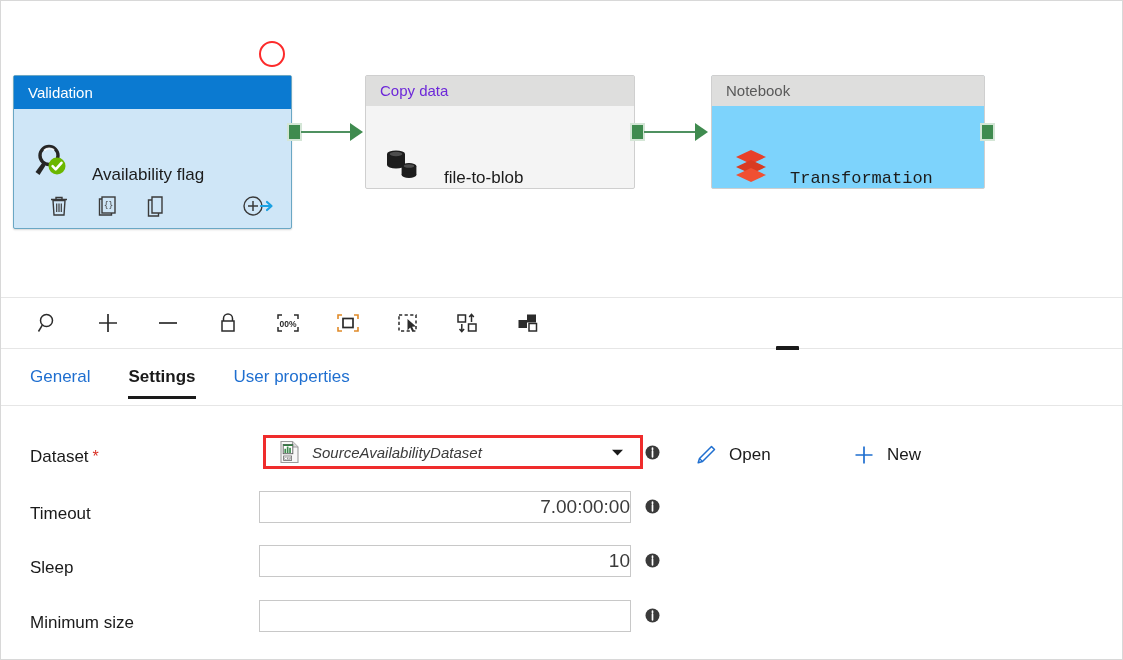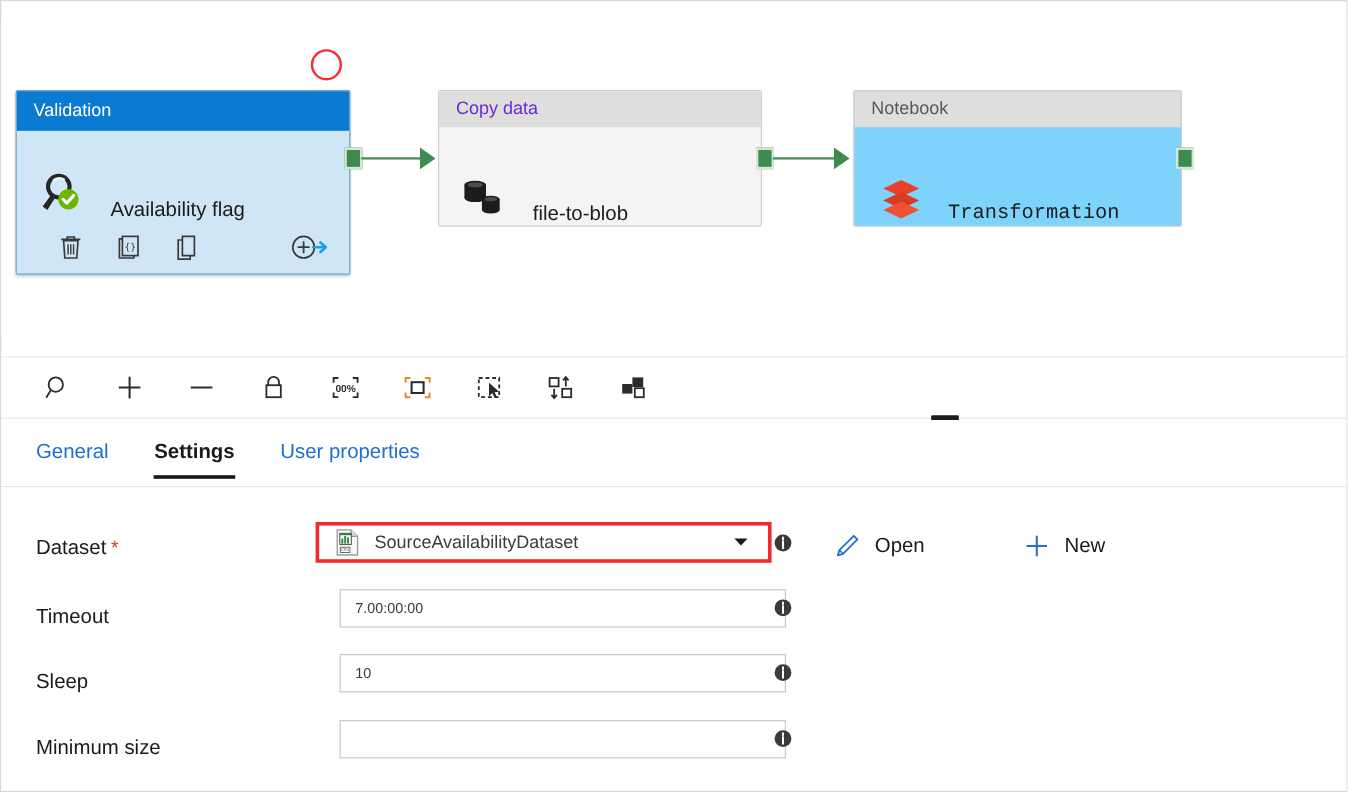--- a/index.html
+++ b/index.html
@@ -240,31 +240,32 @@
     color: #1a1a1a;
     white-space: nowrap;
   }
   .req-star {
     color: #d93025;
     margin-left: 4px;
     font-size: 16px;
   }
   .field {
     position: absolute;
-    left: 282px;
+    left: 258px;
     width: 372px;
     height: 32px;
     border: 1px solid #c8c8c8;
     background: #ffffff;
     box-sizing: border-box;
     display: flex;
     align-items: center;
-    font-size: 12px;
+    font-size: 19px;
     color: #3b3b3b;
     padding-left: 12px;
+    justify-content: flex-end;
   }
   
   .combo-wrap {
     position: absolute;
     left: 262px;
     top: 29px;
     width: 380px;
     height: 34px;
     border: 3px solid #ef2c2c;
     box-sizing: border-box;
@@ -275,20 +276,21 @@
     margin-left: 12px;
     flex: 0 0 auto;
     display: flex; align-items: center; justify-content: center;
   }
   .combo-text {
     margin-left: 12px;
     font-size: 15px;
     color: #3b3b3b;
     flex: 1 1 auto;
     white-space: nowrap;
+    font-style: italic;
   }
   .combo-caret {
     margin-right: 16px;
     flex: 0 0 auto;
   }
 
   .info-icon {
     position: absolute;
     left: 644px;
     width: 15px; height: 15px;

